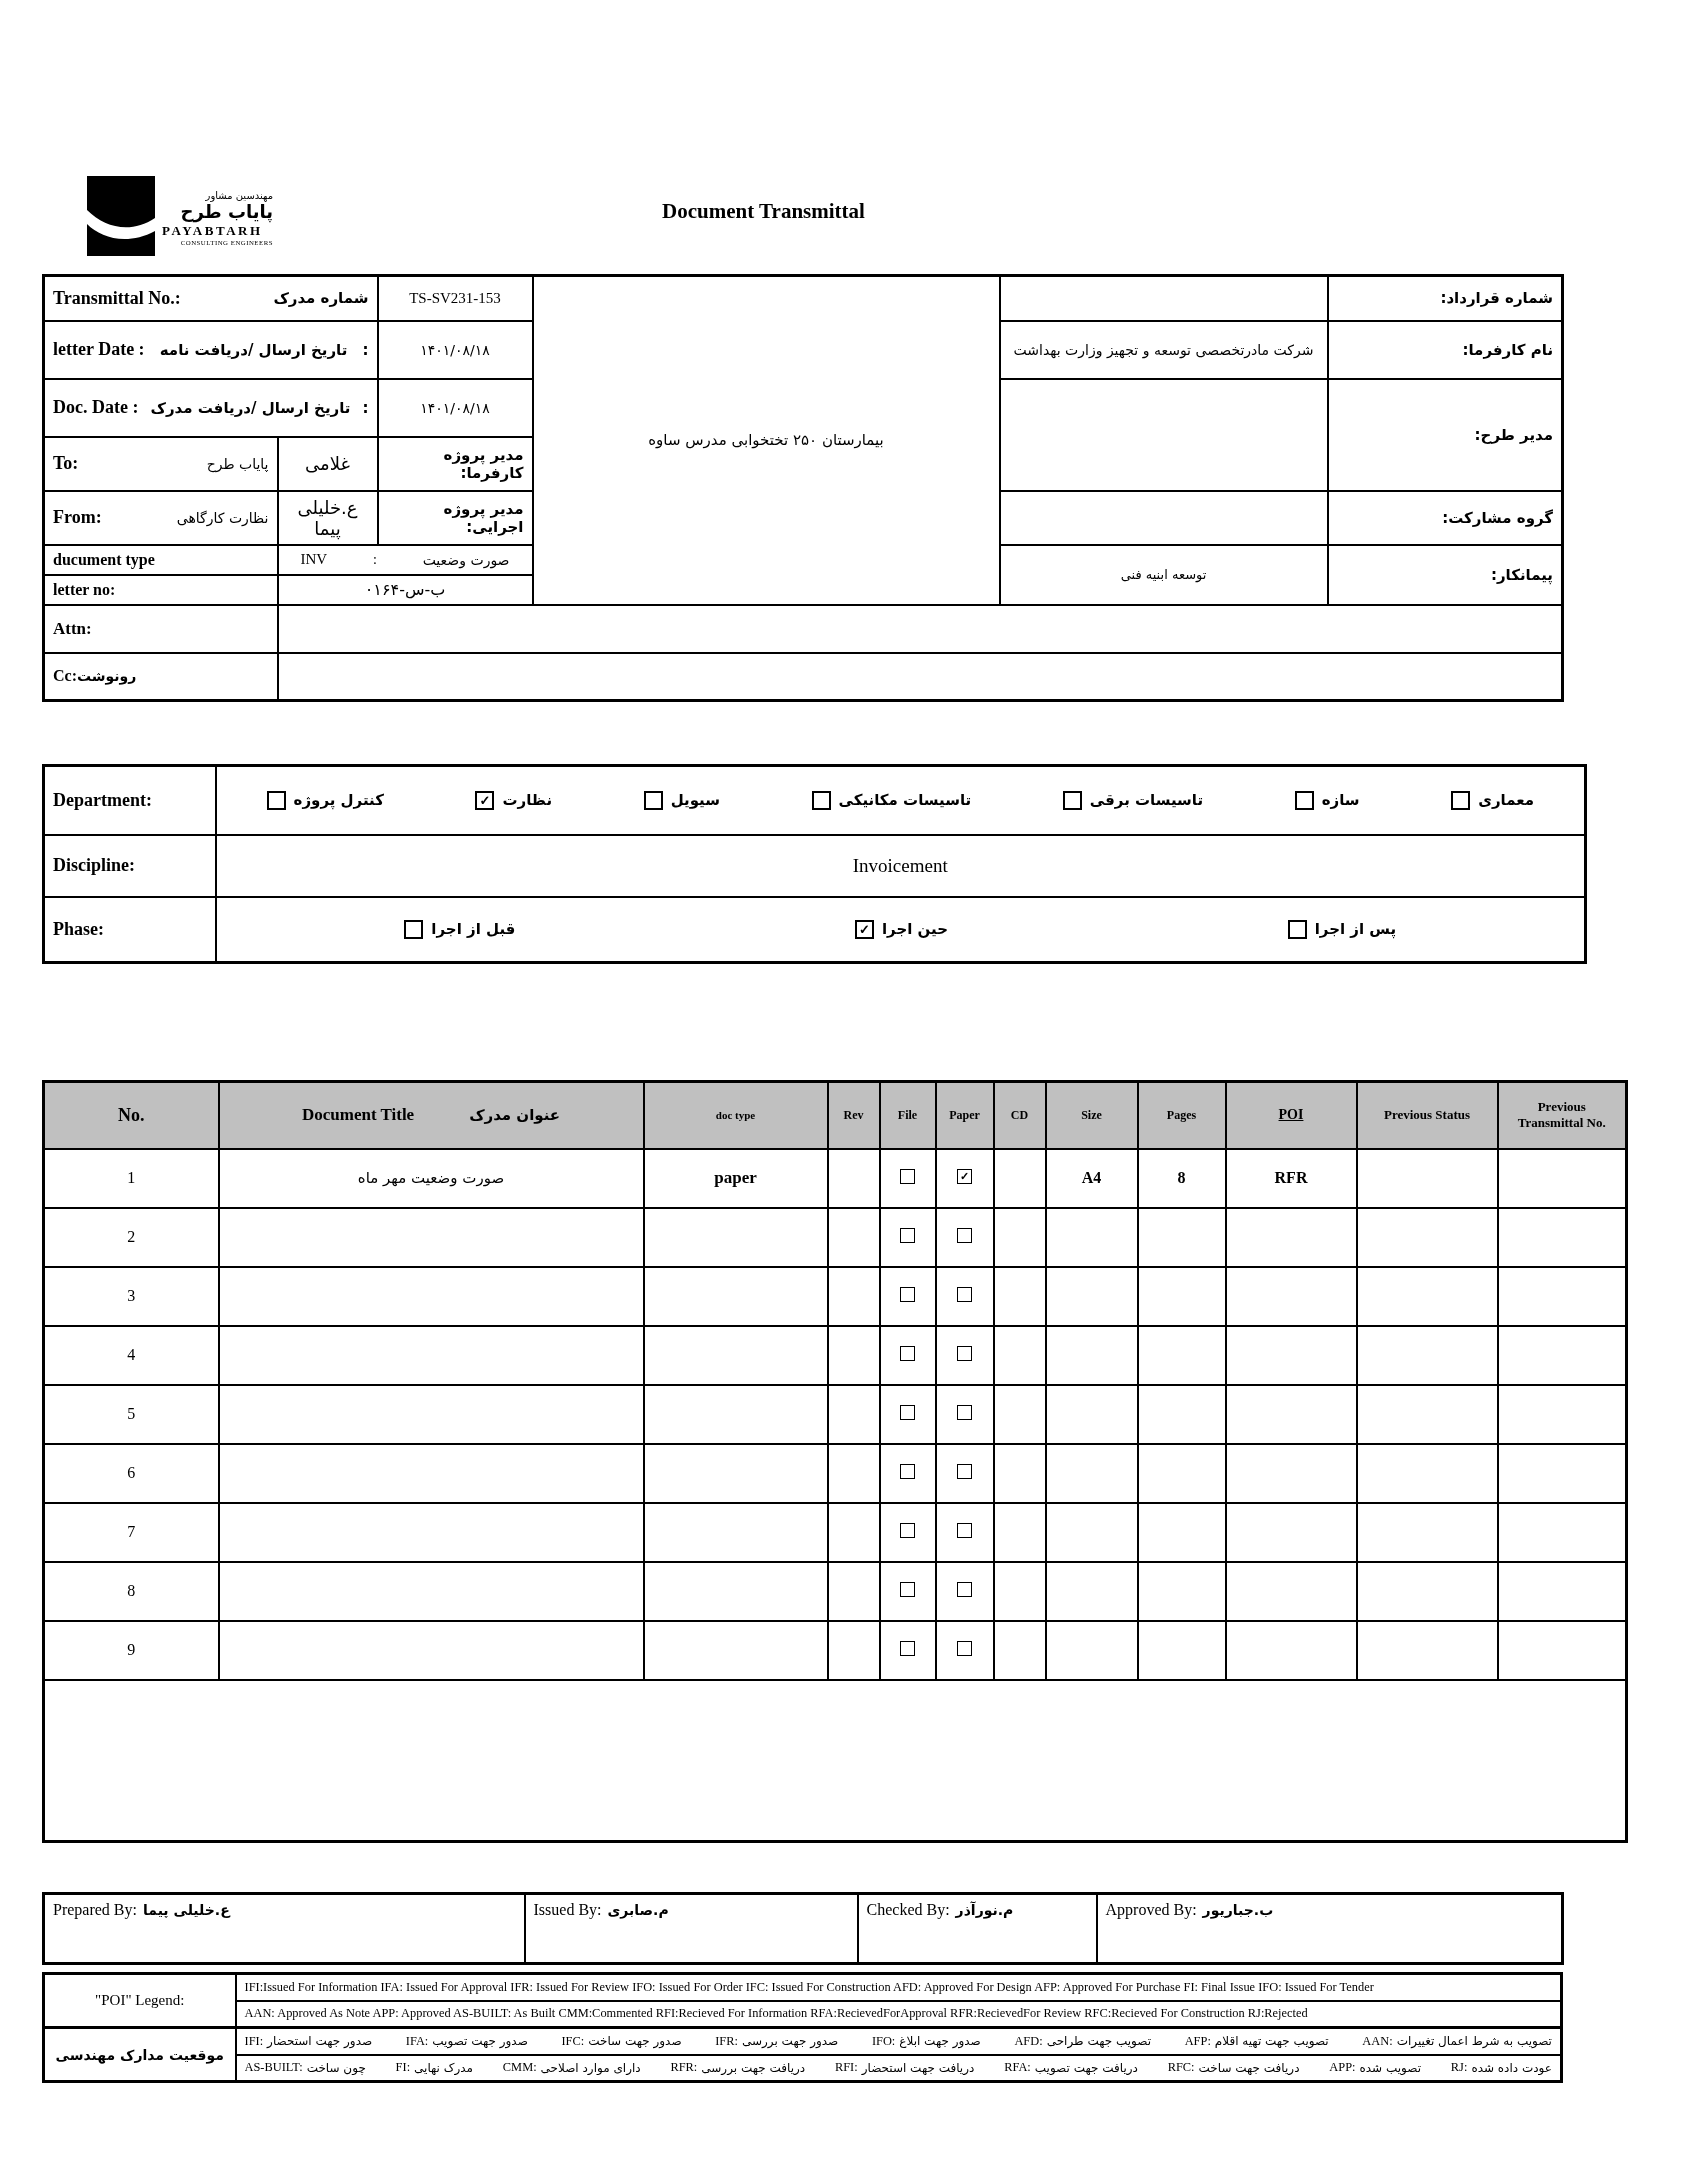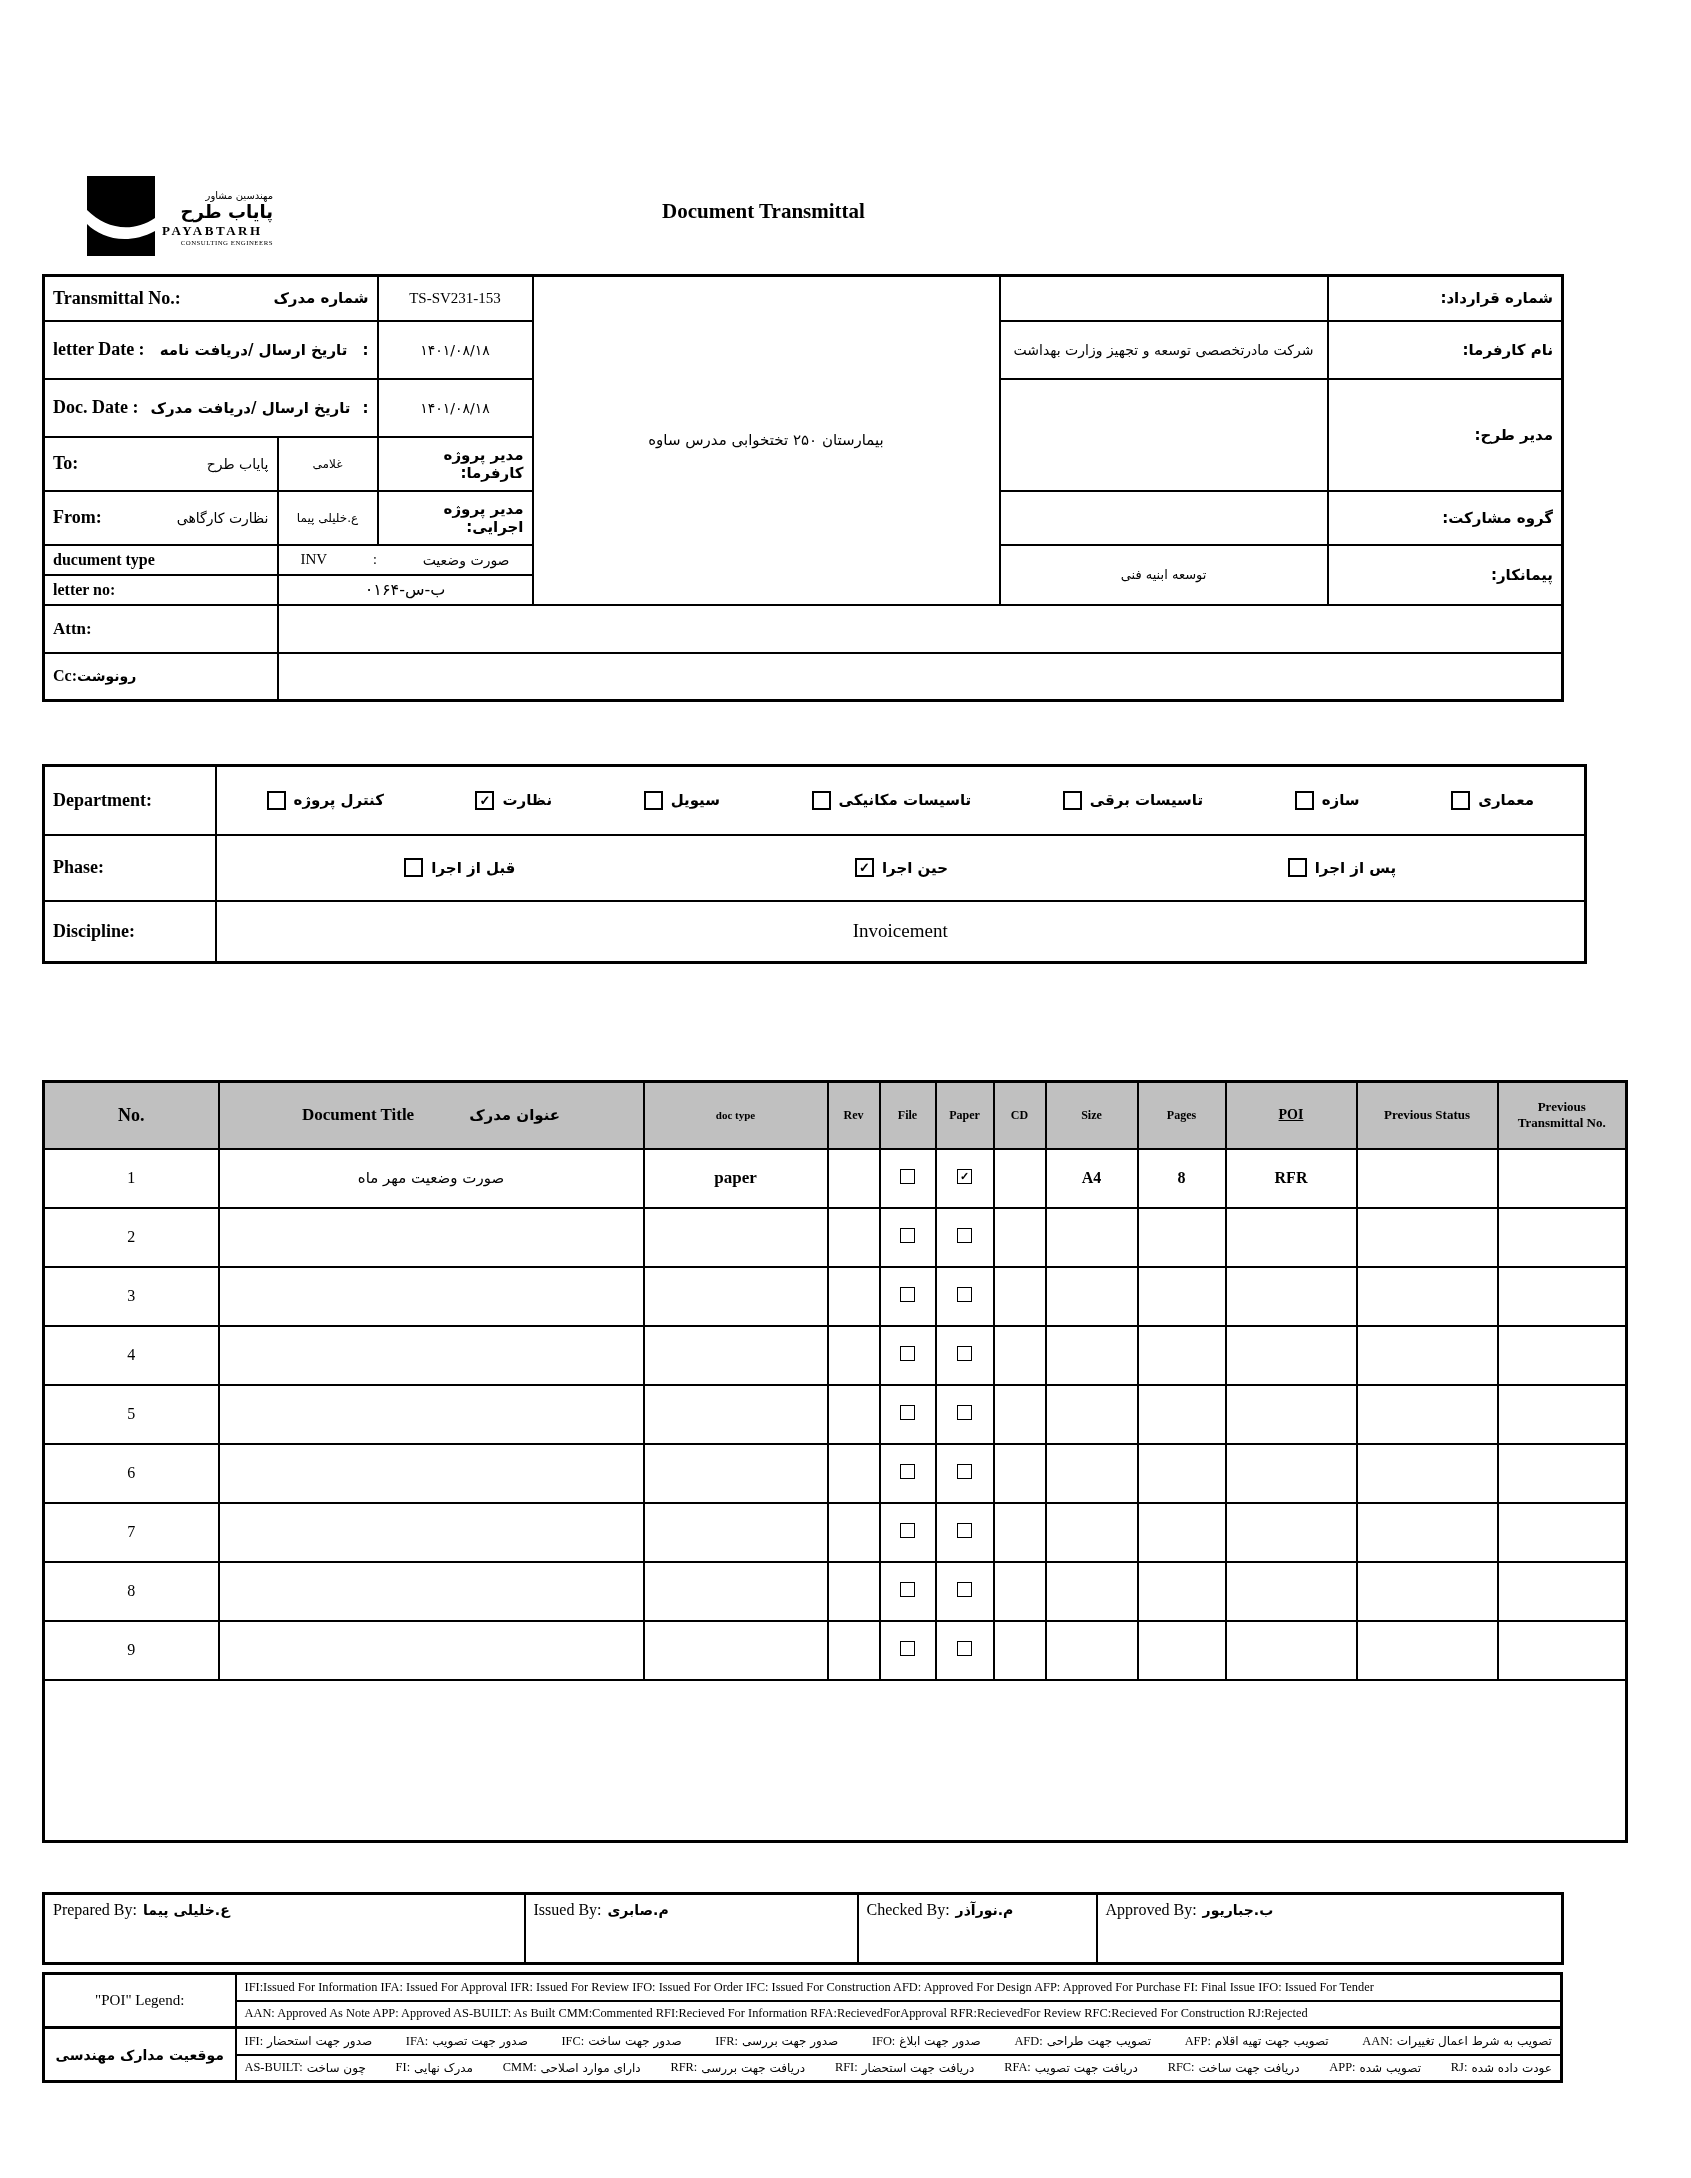--- a/index.html
+++ b/index.html
@@ -18,21 +18,21 @@
   .lg2{font-size:18px;font-weight:bold;text-align:right;}
   .lg3{font-size:13px;font-weight:bold;letter-spacing:2.5px;margin-top:2px;}
   .lg4{font-size:6.8px;letter-spacing:0.5px;text-align:right;}
   .title{font-size:21px;font-weight:bold;text-align:center;}
   
   .hlbl{font-size:18px;font-weight:bold;}
   .hfa{font-size:15px;font-weight:bold;}
   .hval{font-size:15px;text-align:center;}
   .hdate{font-size:14px;text-align:center;}
   .porg{font-size:14px;}
-  .pper{font-size:12px;text-align:center;}
+  .pper{font-size:18px;text-align:center;}
   .prole{font-size:15px;font-weight:bold;text-align:right;}
   .project-cell{font-size:15px;text-align:center;}
   .rlbl{font-size:15px;font-weight:bold;text-align:right;}
   .rval{font-size:14px;text-align:center;}
   .small-lbl{font-size:16px;font-weight:bold;}
   
   .cb{display:inline-block;position:relative;width:15px;height:15px;border:2px solid #000;background:#fff;flex:none;}
   .cb.checked::after{content:"✓";position:absolute;left:0;top:0;width:100%;height:100%;font-size:13px;line-height:15px;text-align:center;font-weight:bold;}
   .cb-s{width:13px;height:13px;border-width:1.5px;}
   .cb-s.checked::after{font-size:11px;line-height:13px;}
@@ -225,42 +225,42 @@
                 <span class="cb checked"></span>
                 <span class="fa chk-lbl">نظارت</span>
               </span>
               <span class="chk-item">
                 <span class="cb"></span>
                 <span class="fa chk-lbl">کنترل پروژه</span>
               </span>
             </div>
           </td>
     </tr>
-    <tr style="height:66px;">
-      <td class="en dep-lbl">Phase:</td>
-      <td>
-            <div class="chk-row around">
-              <span class="chk-item">
-                <span class="cb"></span>
-                <span class="fa chk-lbl">پس از اجرا</span>
-              </span>
-              <span class="chk-item">
-                <span class="cb checked"></span>
-                <span class="fa chk-lbl">حین اجرا</span>
-              </span>
-              <span class="chk-item">
-                <span class="cb"></span>
-                <span class="fa chk-lbl">قبل از اجرا</span>
-              </span>
-            </div>
-          </td>
-    </tr>
     <tr style="height:62px;">
       <td class="en dep-lbl">Discipline:</td>
       <td class="en disc-val">Invoicement</td>
+    </tr>
+    <tr style="height:66px;">
+      <td class="en dep-lbl">Phase:</td>
+      <td>
+            <div class="chk-row around">
+              <span class="chk-item">
+                <span class="cb"></span>
+                <span class="fa chk-lbl">پس از اجرا</span>
+              </span>
+              <span class="chk-item">
+                <span class="cb checked"></span>
+                <span class="fa chk-lbl">حین اجرا</span>
+              </span>
+              <span class="chk-item">
+                <span class="cb"></span>
+                <span class="fa chk-lbl">قبل از اجرا</span>
+              </span>
+            </div>
+          </td>
     </tr>
   </tbody>
     </table>
 
   <table class="t" style="left:42px;top:1080px;width:1582px;">
     <colgroup>
       <col style="width:175px">
         <col style="width:425px">
         <col style="width:184px">
         <col style="width:52px">

